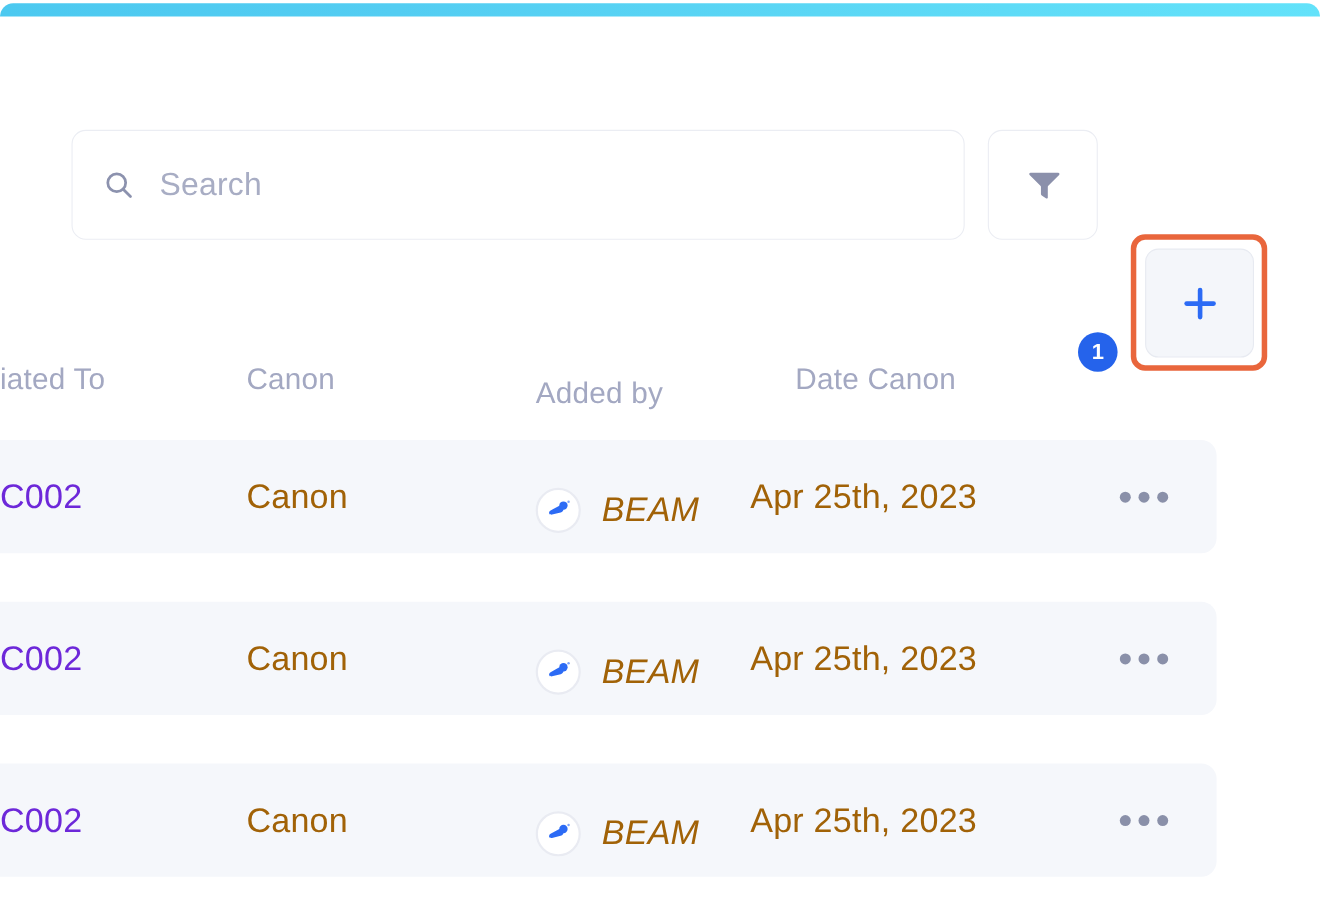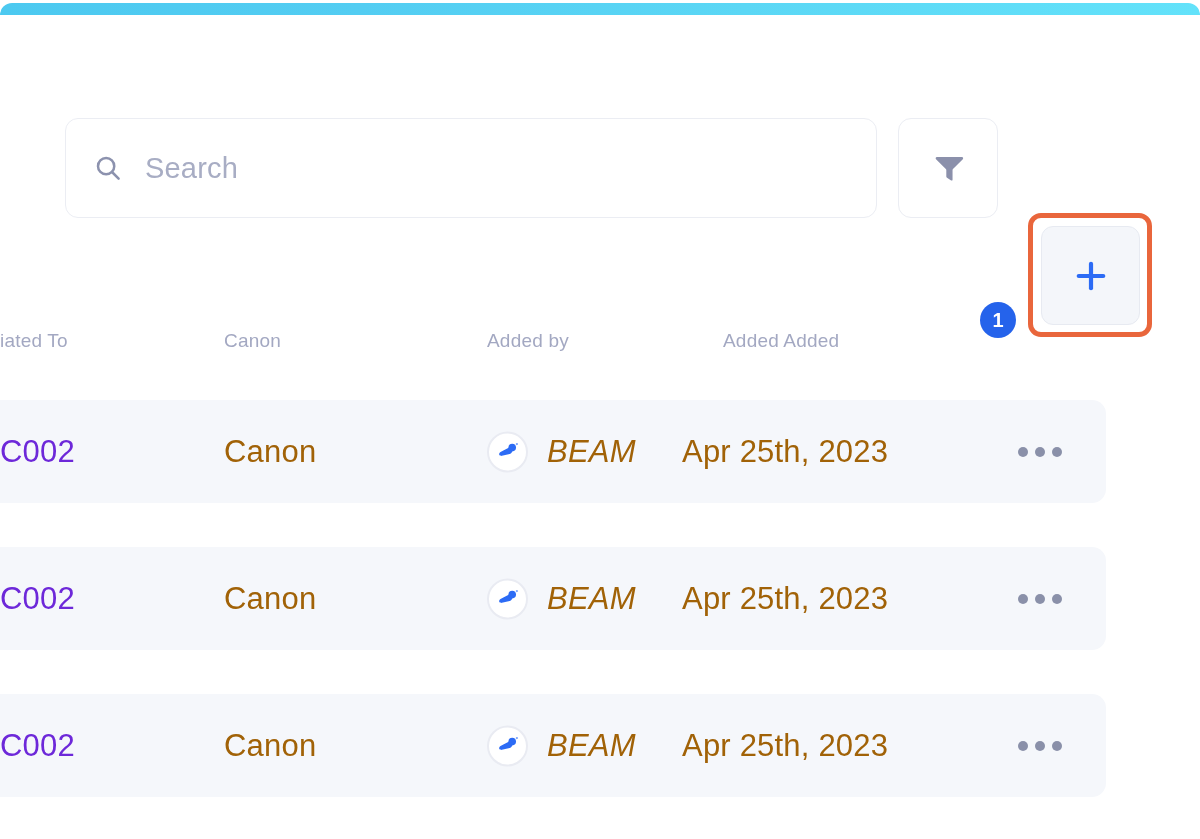--- a/index.html
+++ b/index.html
@@ -148,21 +148,21 @@
 
   .thead {
     position: relative;
     width: 1106px;
     height: 70px;
   }
 
   .th {
     position: absolute;
     top: 0;
-    font-size: 19px;
+    font-size: 27px;
     color: #A3A8C2;
     letter-spacing: 0.2px;
     white-space: nowrap;
   }
 
   .tbody { position: relative; }
 
   .trow {
     position: relative;
     width: 1106px;
@@ -221,21 +221,21 @@
     display: block;
     width: 10px;
     height: 10px;
     border-radius: 50%;
     background: #8A90A9;
   }
 
   
   .col-assoc  { left: 0px; }
   .col-source { left: 224px; }
-  .col-added  { left: 487px; }
+  .col-added  { left: 487px; margin-top: 12px; }
   .col-date   { left: 682px; }
   .col-menu   { left: 1018px; }
 
   .th.col-assoc  { left: 0px; }
   .th.col-source { left: 224px; }
   .th.col-added  { left: 487px; }
   .th.col-date   { left: 723px; }
 </style>
 </head>
 <body>
@@ -278,21 +278,21 @@
     </div>
 
   </div>
 
   <div class="table">
 
     <div class="thead">
       <div class="th col-assoc">iated To</div>
       <div class="th col-source">Canon</div>
       <div class="th col-added">Added by</div>
-      <div class="th col-date">Added Added</div>
+      <div class="th col-date">Date Canon</div>
     </div>
 
     <div class="tbody">
 
       <div class="trow">
         <div class="cell cell-link col-assoc">C002</div>
         <div class="cell col-source">Canon</div>
         <div class="cell cell-addedby col-added">
           <span class="avatar">
             <svg viewBox="0 0 24 24" fill="none">

